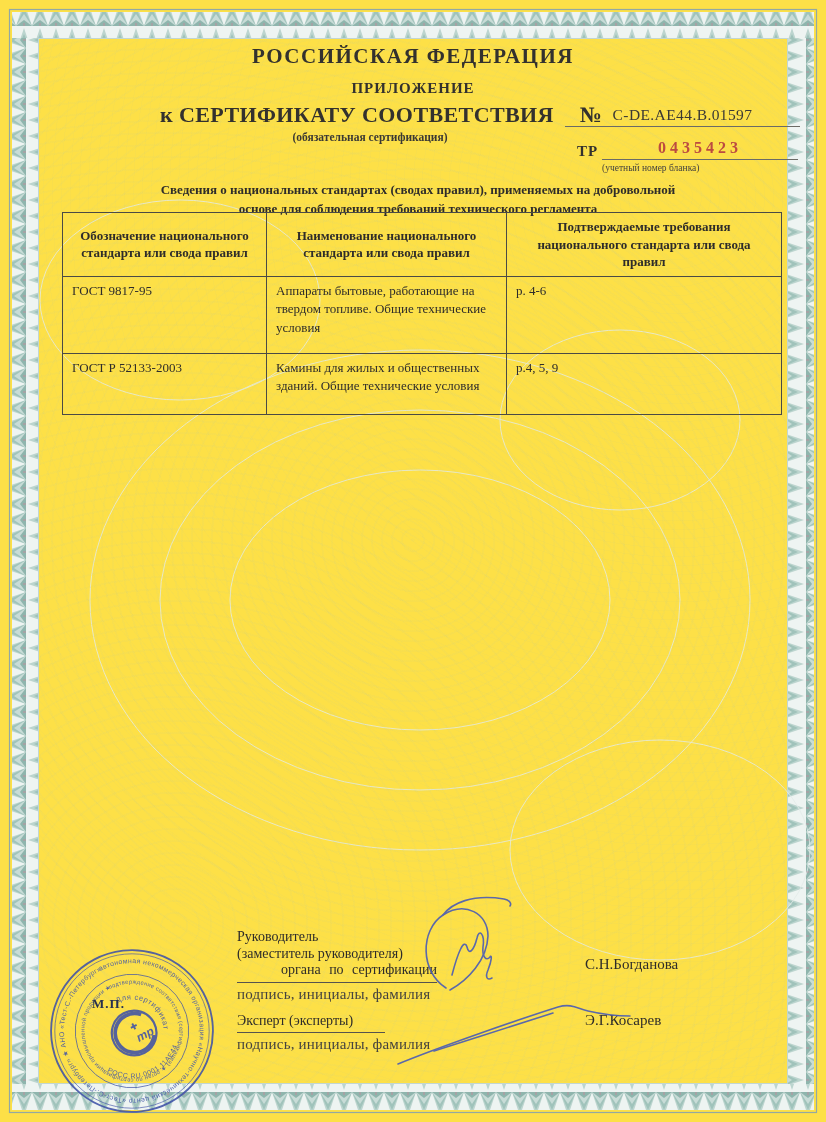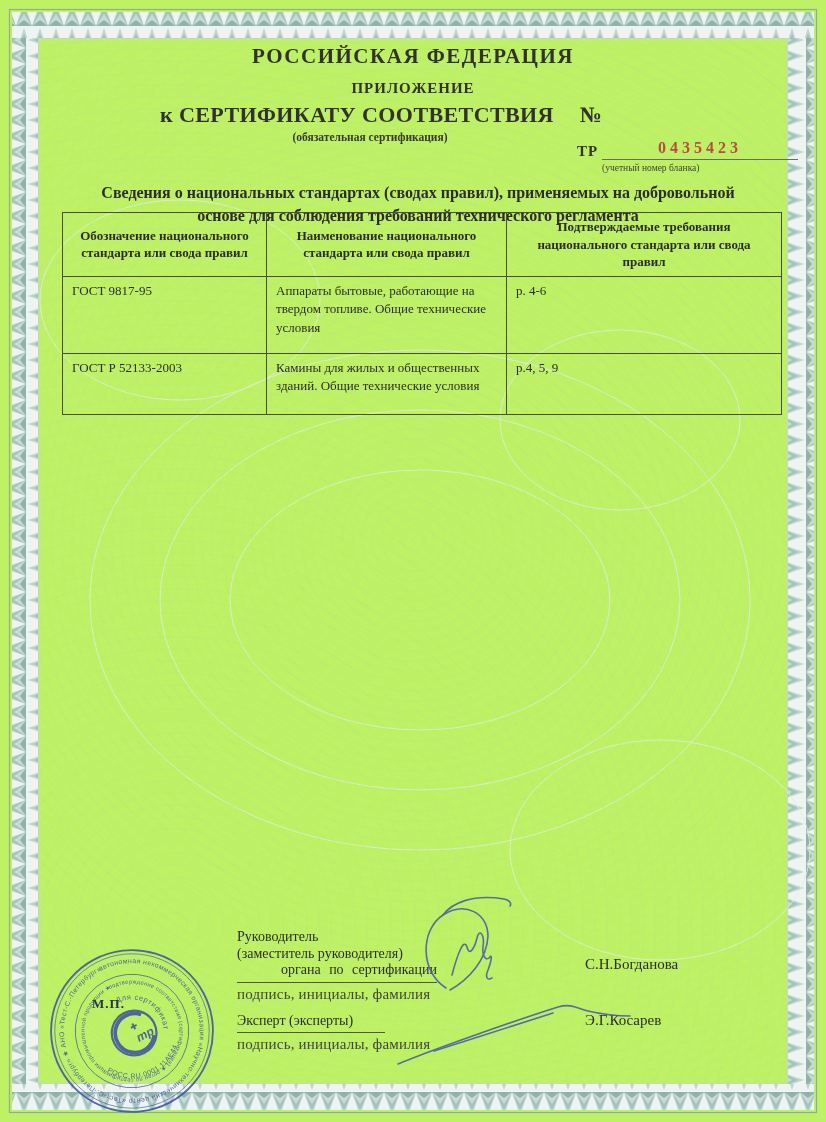--- a/index.html
+++ b/index.html
@@ -1,19 +1,19 @@
 <!DOCTYPE html>
 <html><head>
 <meta charset="utf-8">
 <style>
   html,body{margin:0;padding:0;background:#ffffff;}
   .page{
     position:relative;
     width:826px;height:1122px;
-    background:#bef264;
+    background:#fde047;
     font-family:"Liberation Serif","DejaVu Serif",serif;
     color:#2e2c2a;
     overflow:hidden;
   }
   
   .texture{
     position:absolute;inset:40px;
     background:
       repeating-radial-gradient(circle at 50% 48%, rgba(160,190,182,0.05) 0 2px, rgba(255,255,255,0) 2px 10px),
       repeating-radial-gradient(circle at 18% 85%, rgba(160,190,182,0.05) 0 2px, rgba(255,255,255,0) 2px 12px),
@@ -51,21 +51,21 @@
   .blank-number{
     font-family:Liberation Serif, serif;
     font-size:16px;font-weight:bold;letter-spacing:4px;color:#bc4a41;
   }
   .blank-caption{
     left:602px;top:163px;width:196px;text-align:left;
     font-size:9.5px;color:#45433f;
   }
   .intro{
     left:88px;top:181px;width:660px;text-align:center;
-    font-size:16px;font-weight:bold;line-height:1.45;color:#2e2c2a;
+    font-size:13px;font-weight:bold;line-height:1.45;color:#2e2c2a;
   }
   table.std{
     position:absolute;left:62px;top:212px;width:719px;
     border-collapse:collapse;table-layout:fixed;
     font-size:13px;color:#2e2c2a;
   }
   table.std th,table.std td{
     border:1.3px solid #4a4a46;
     padding:5px 9px;vertical-align:top;
   }
@@ -150,20 +150,21 @@
 
   <div class="texture"></div>
 
   <div class="abs doc-title">РОССИЙСКАЯ ФЕДЕРАЦИЯ</div>
   <div class="abs doc-subtitle">ПРИЛОЖЕНИЕ</div>
 
   <div class="abs cert-line">
     <span>к СЕРТИФИКАТУ СООТВЕТСТВИЯ</span>
     <span>№</span>
   </div>
+  <div class="abs cert-number">C-DE.AE44.B.01597</div>
   <div class="abs cert-kind">(обязательная сертификация)</div>
 
   <div class="abs tr-label">ТР</div>
   <div class="abs blank-number-wrap">
     <span class="blank-number">0435423</span>
   </div>
   <div class="abs blank-caption">(учетный номер бланка)</div>
 
   <div class="abs intro">
     <div>Сведения о национальных стандартах (сводах правил), применяемых на добровольной</div>

